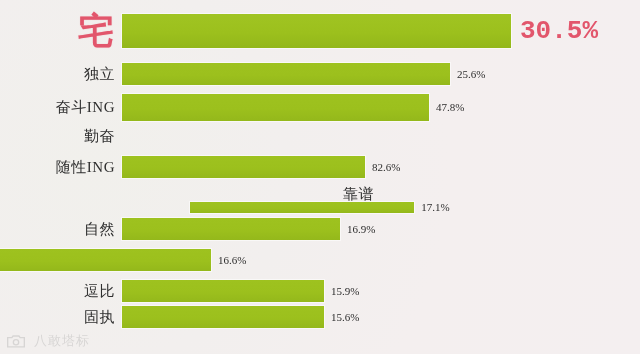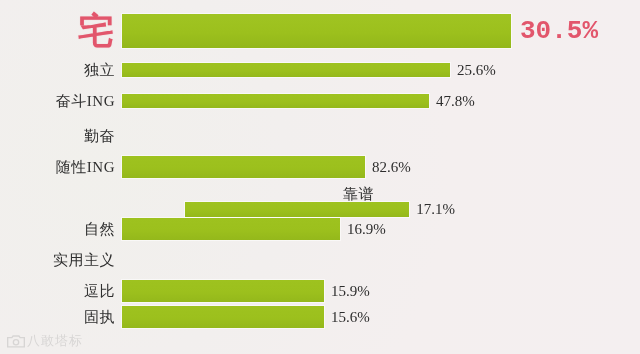--- a/index.html
+++ b/index.html
@@ -56,21 +56,21 @@
 
   .bar {
     height: 100%;
     background: linear-gradient(180deg, #9ec21f 0%, #9cc01d 55%, #94b81b 100%);
     box-shadow: 0 0 0 1px rgba(255,255,255,0.55);
   }
 
   .bar-value {
     margin-left: 7px;
     color: #2d2d2d;
-    font-size: 15px;
+    font-size: 11px;
     line-height: 1;
     white-space: nowrap;
     font-family: "Liberation Serif", "DejaVu Serif", serif;
   }
 
   
   .row.highlight {
     height: 34px;
   }
   .row.highlight .row-label {
@@ -93,21 +93,21 @@
     font-family: Liberation Mono, monospace;
   }
 
   
   #watermark {
     position: absolute;
     left: 6px;
     bottom: 4px;
     display: flex;
     align-items: center;
-    gap: 1px;
+    gap: 8px;
     opacity: 0.30;
     pointer-events: none;
   }
   #watermark .wm-logo {
     width: 20px;
     height: 16px;
     color: #9a9a9a;
   }
   #watermark .wm-text {
     font-size: 13px;
@@ -123,28 +123,28 @@
 <div id="chart-root">
 
   <div id="rows">
       <div class="row highlight" style="top: 14px; height: 34px;">
         <div class="row-label">宅</div>
         <div class="bar-wrap">
           <div class="bar" style="width: 389px;"></div>
           <div class="bar-value">30.5%</div>
         </div>
       </div>
-      <div class="row" style="top: 63px; height: 14px;">
+      <div class="row" style="top: 63px; height: 22px;">
         <div class="row-label">独立</div>
         <div class="bar-wrap">
           <div class="bar" style="width: 328px;"></div>
           <div class="bar-value">25.6%</div>
         </div>
       </div>
-      <div class="row" style="top: 94px; height: 14px;">
+      <div class="row" style="top: 94px; height: 27px;">
         <div class="row-label">奋斗ING</div>
         <div class="bar-wrap">
           <div class="bar" style="width: 307px;"></div>
           <div class="bar-value">47.8%</div>
         </div>
       </div>
       <div class="row" style="top: 125px; height: 22px;">
         <div class="row-label">勤奋</div>
       </div>
       <div class="row" style="top: 156px; height: 22px;">
@@ -162,21 +162,24 @@
         </div>
       </div>
       <div class="row" style="top: 218px; height: 22px;">
         <div class="row-label">自然</div>
         <div class="bar-wrap">
           <div class="bar" style="width: 218px;"></div>
           <div class="bar-value">16.9%</div>
         </div>
       </div>
       <div class="row" style="top: 249px; height: 22px;">
-        <div class="row-label">实用主义</div>
+        <div class="bar-wrap">
+          <div class="bar" style="width: 211px;"></div>
+          <div class="bar-value">16.6%</div>
+        </div>
       </div>
       <div class="row" style="top: 280px; height: 22px;">
         <div class="row-label">逗比</div>
         <div class="bar-wrap">
           <div class="bar" style="width: 202px;"></div>
           <div class="bar-value">15.9%</div>
         </div>
       </div>
       <div class="row" style="top: 306px; height: 22px; justify-content: space-between;">
         <div class="row-label">固执</div>

